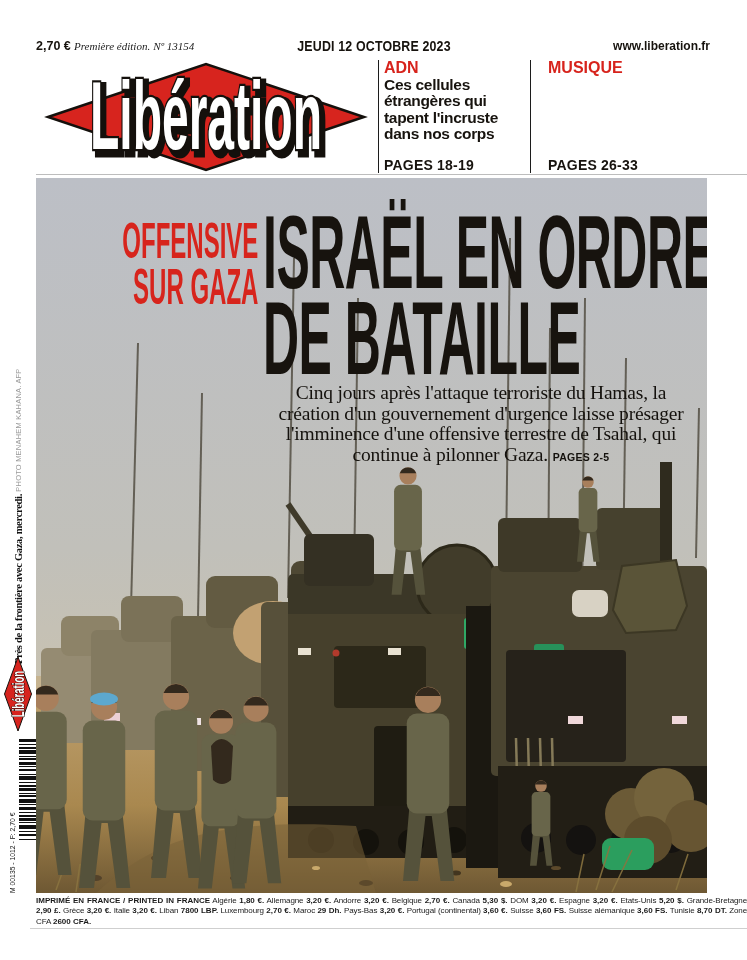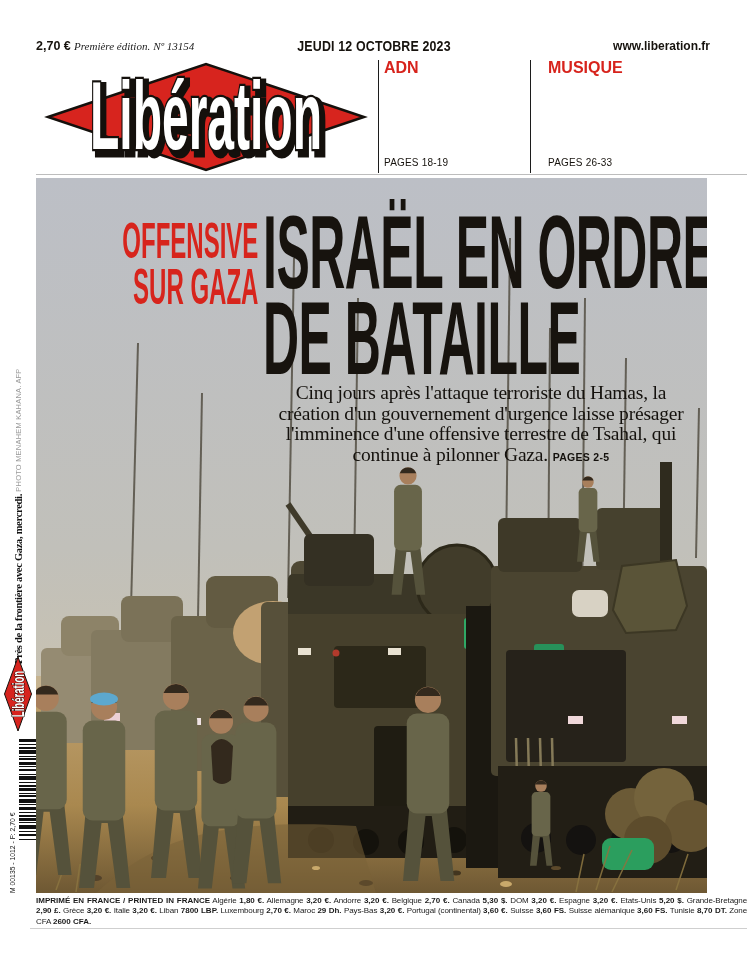--- a/index.html
+++ b/index.html
@@ -18,21 +18,21 @@
   
   .masthead{left:36px;top:57px;width:342px;height:117px;}
   
   .divider{width:1px;background:#1c1c1c;top:60px;height:113px;}
   .div1{left:378px;} .div2{left:530px;}
   .teaser{top:60px;}
   .teaser-adn{left:384px;width:126px;}
   .teaser-musique{left:548px;width:152px;}
   .teaser-kicker{color:#d7231c;font-weight:bold;font-size:16px;line-height:1;}
   .teaser-title{font-weight:bold;font-size:15.5px;line-height:1.06;letter-spacing:-.3px;margin-top:1px;}
-  .teaser-pages{font-weight:normal;font-size:10px;letter-spacing:.2px;}
+  .teaser-pages{font-weight:bold;font-size:14px;letter-spacing:.2px;}
   .pages-adn{left:384px;top:157px;} .pages-musique{left:548px;top:157px;}
   .rule-top{left:36px;top:174px;width:711px;height:1px;background:#bdbdbd;}
 
   
   .photo{left:36px;top:178px;width:671px;height:715px;overflow:hidden;}
   .photo svg{display:block;}
 
   
   .kicker{right:449px;top:40px;text-align:right;color:#d7241c;font-weight:bold;
           font-size:50px;line-height:.92;transform:scaleX(.48);transform-origin:right top;white-space:nowrap;}
@@ -77,20 +77,21 @@
       <text id="logo-main" transform="translate(170,92) scale(0.5,1)" fill="#ffffff" stroke="#14100c" stroke-width="4.5" paint-order="stroke">Libération</text>
     </g>
   </svg>
 </div>
 
 <div class="abs divider div1"></div>
 <div class="abs divider div2"></div>
 
 <div class="abs teaser teaser-adn">
   <div class="teaser-kicker">ADN</div>
+  <div class="teaser-title">Ces cellules étrangères qui tapent l'incruste dans nos corps</div>
 </div>
 <div class="abs teaser-pages pages-adn">PAGES 18-19</div>
 
 <div class="abs teaser teaser-musique">
   <div class="teaser-kicker">MUSIQUE</div>
 </div>
 <div class="abs teaser-pages pages-musique">PAGES 26-33</div>
 
 <div class="abs rule-top"></div>
 

